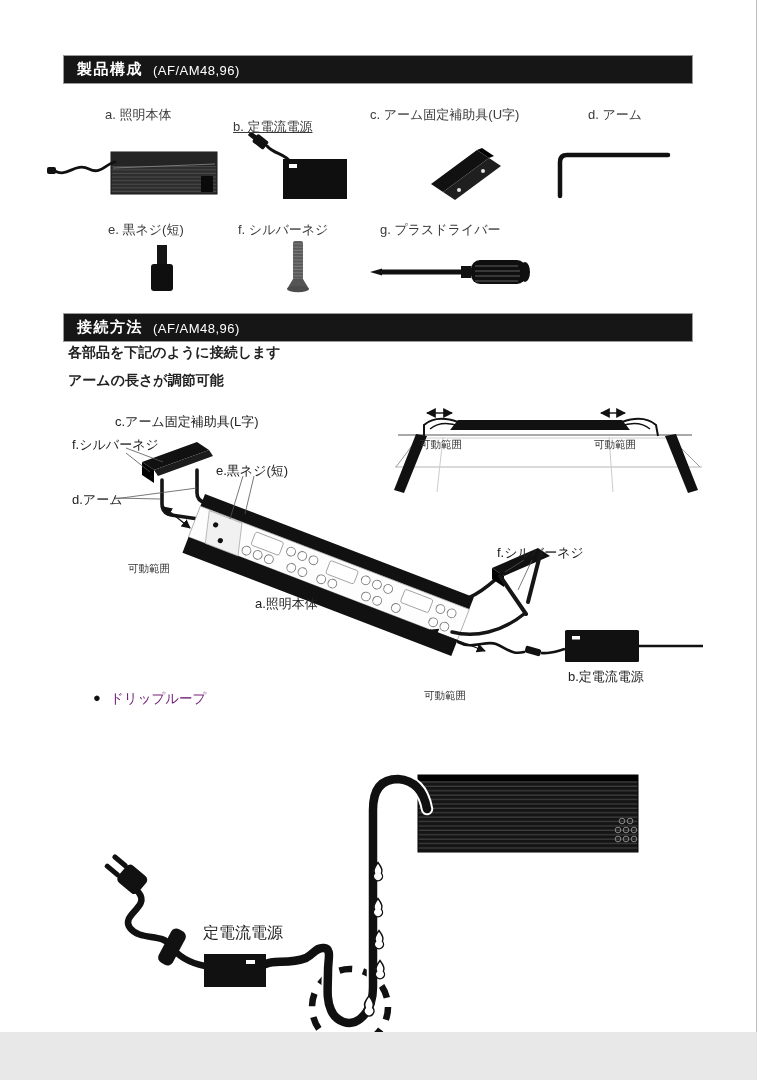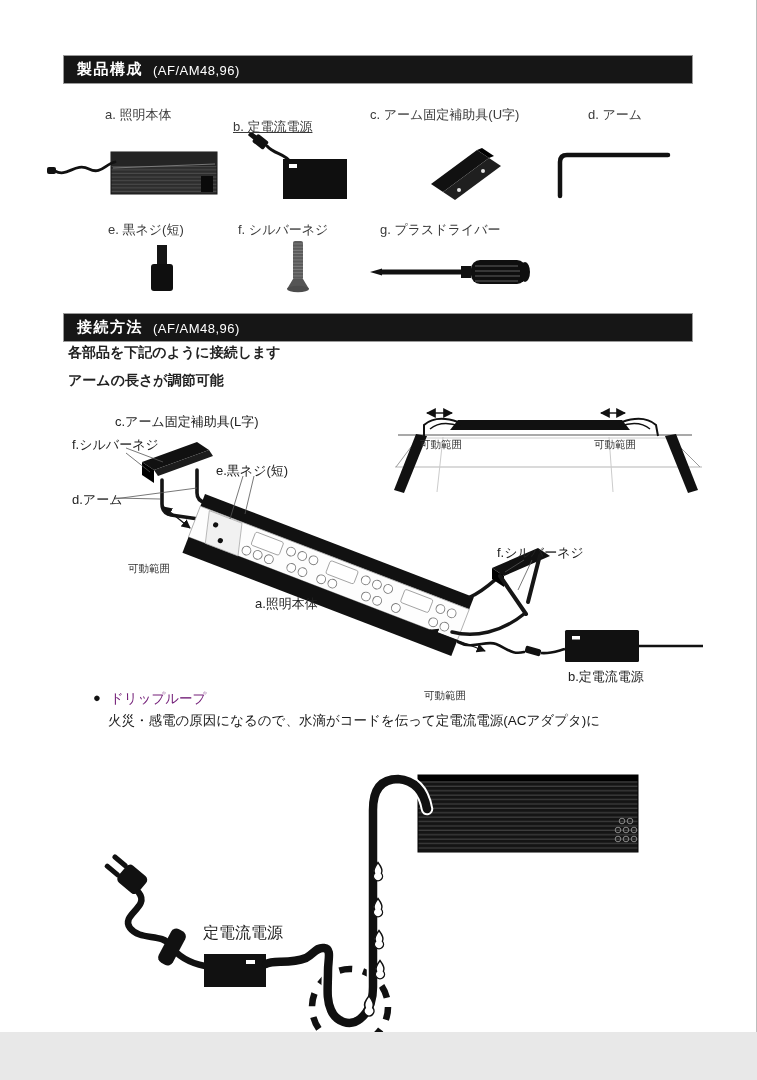--- a/index.html
+++ b/index.html
@@ -240,21 +240,20 @@
     <div class="dlabel small" style="left:420px;top:1px;">可動範囲</div>
     <div class="dlabel small" style="left:594px;top:1px;">可動範囲</div>
     <div class="dlabel" style="left:255px;top:203px;">a.照明本体</div>
     <div class="dlabel" style="left:497px;top:152px;">f.シルバーネジ</div>
     <div class="dlabel small" style="left:424px;top:252px;">可動範囲</div>
     <div class="dlabel" style="left:568px;top:276px;">b.定電流電源</div>
   </div>
 
   <div class="bullet" style="top:690px;">●</div>
   <div class="driptitle" style="top:690px;">ドリップループ</div>
-  <div class="dripline" style="top:712px;">火災・感電の原因になるので、水滴がコードを伝って定電流電源(ACアダプタ)に</div>
 
   <div class="diag" style="top:765px;height:315px;">
     <svg width="757" height="315" viewBox="0 0 757 315">
       <defs>
         <pattern id="stB" width="1" height="4.4" patternUnits="userSpaceOnUse">
           <rect width="1" height="4.4" fill="#141414"></rect>
             <rect y="3.1" width="1" height="1.3" fill="#3d3d3d"></rect>
         </pattern>
         <g id="drop">
           <path d="M0,-6.5 C3.6,-1.8 5.2,1.2 3.4,4.4 A4.5,4.5 0 1 1 -3.4,4.4 C-5.2,1.2 -3.6,-1.8 0,-6.5 Z" fill="#fff" stroke="#111" stroke-width="1.4"></path>

